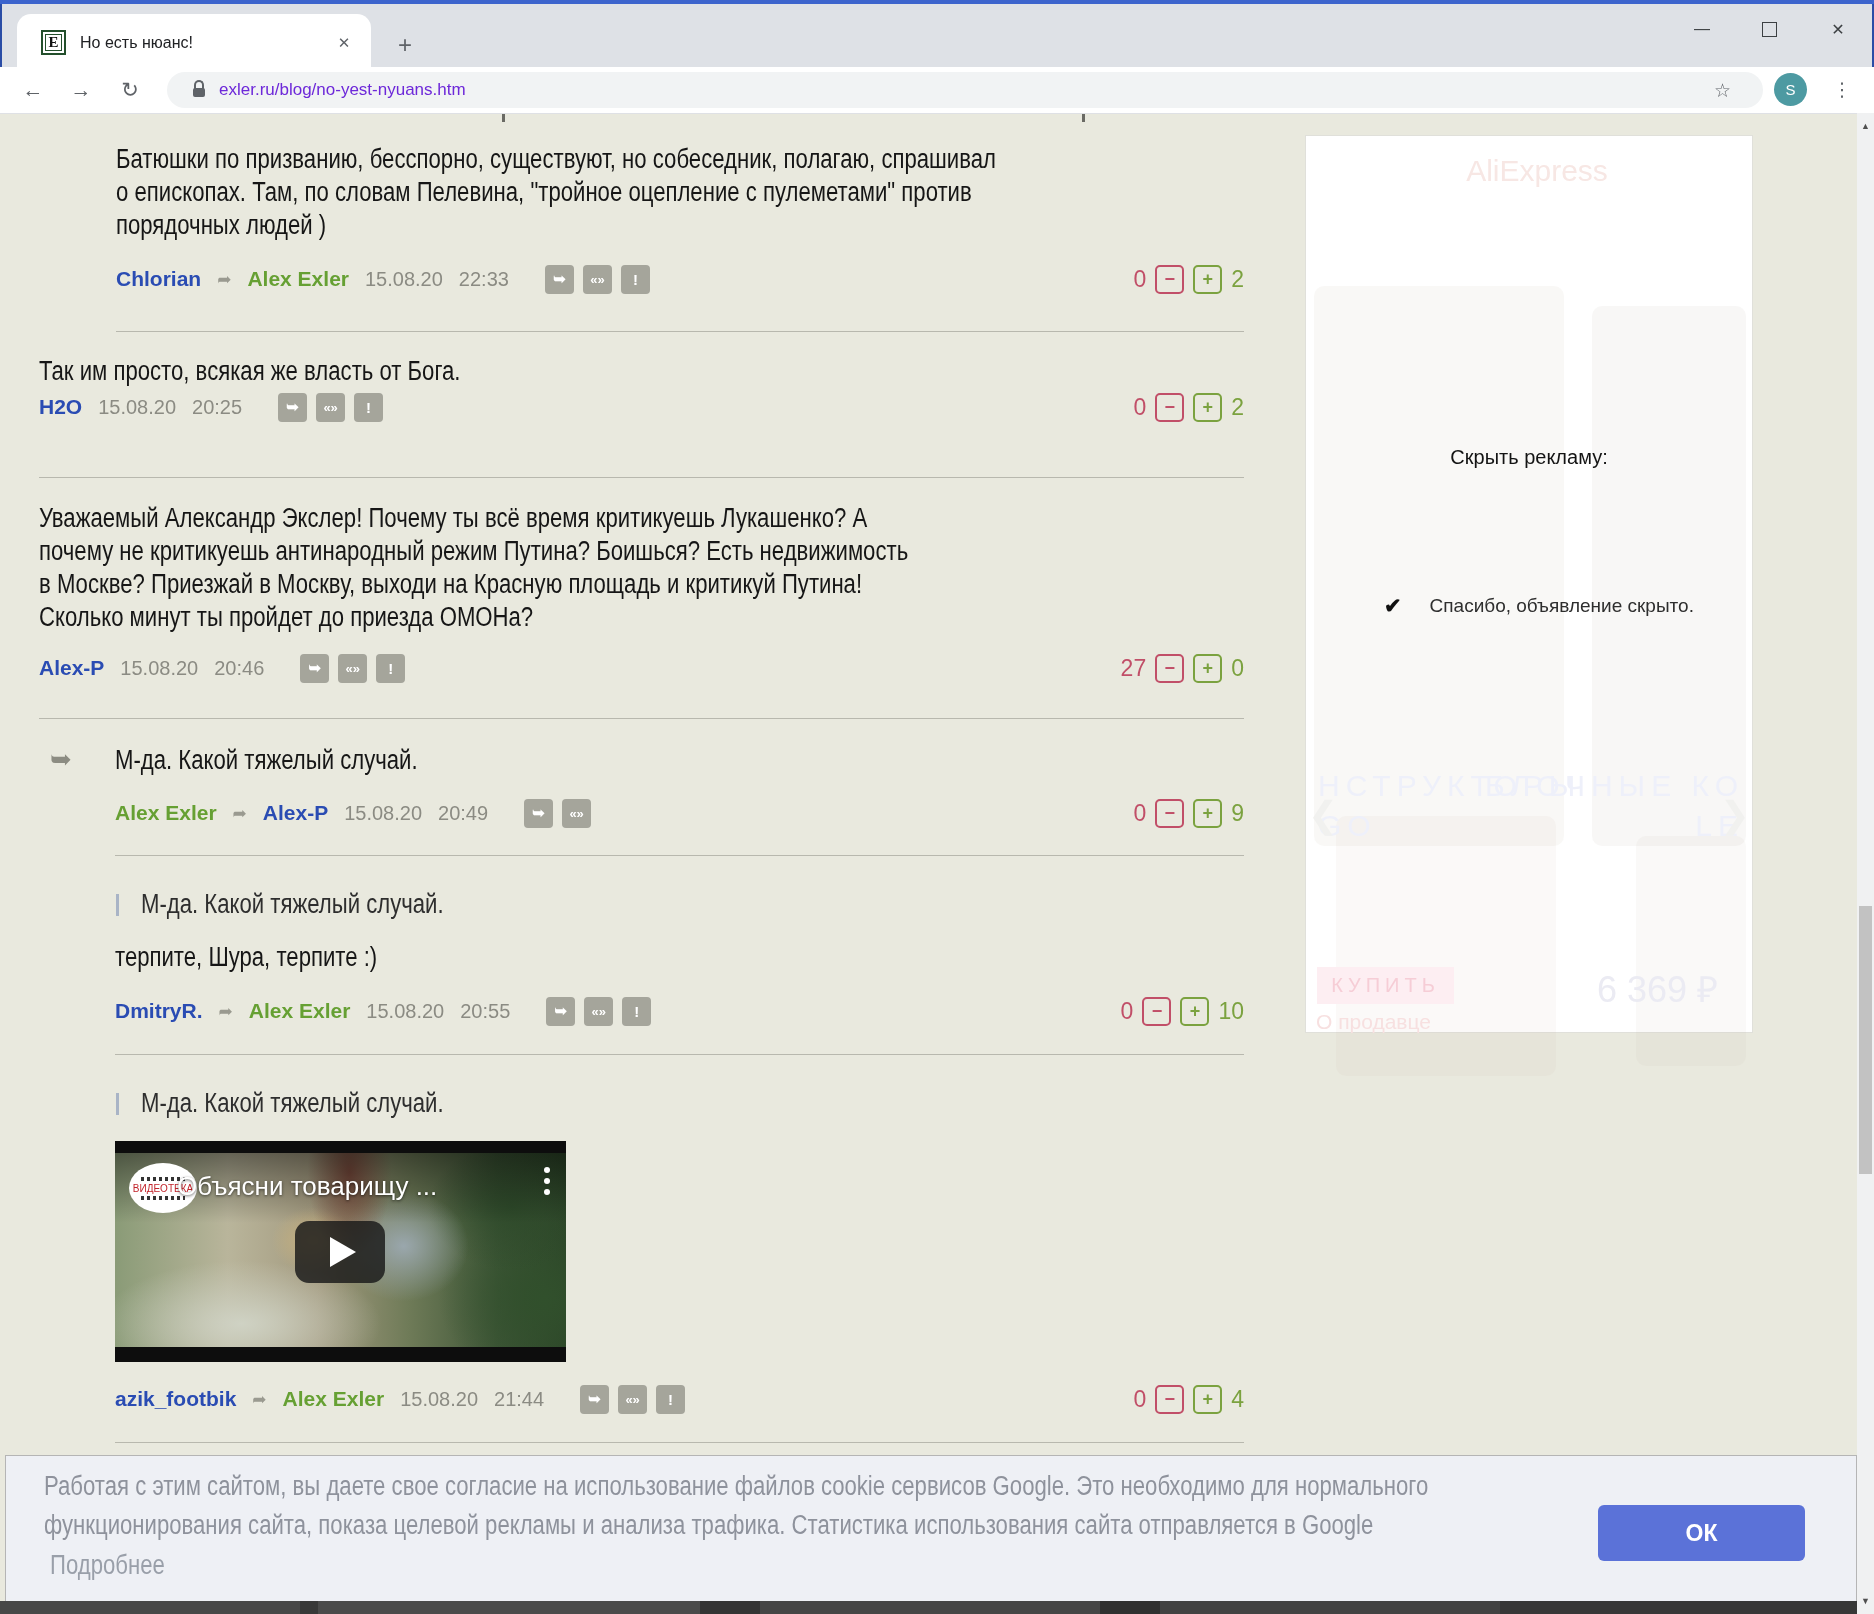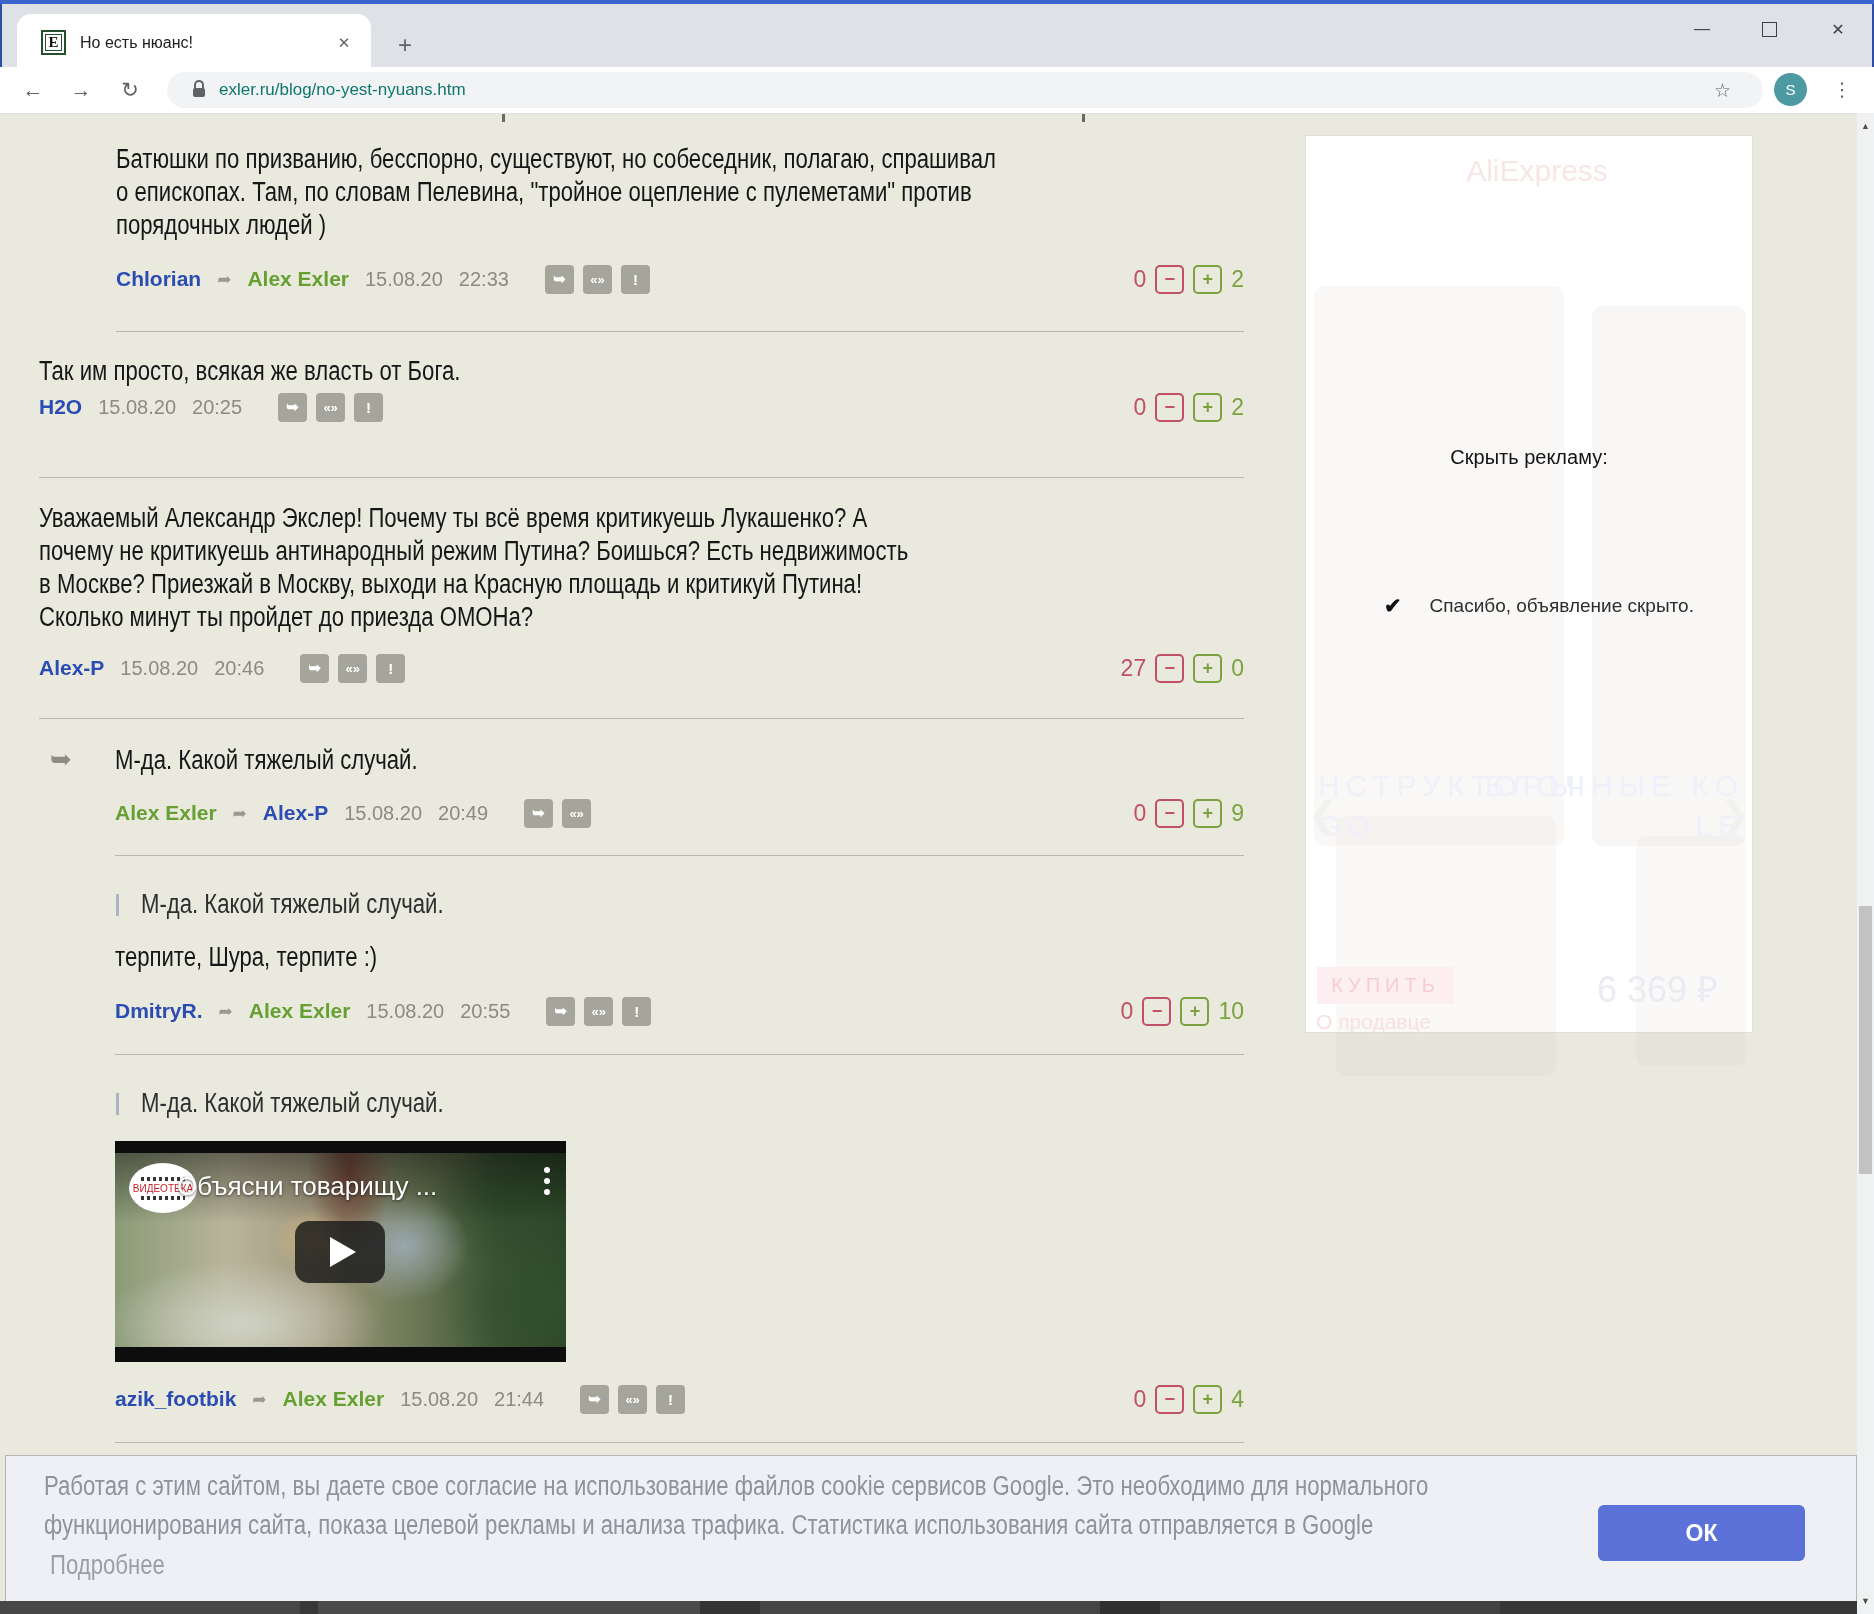--- a/index.html
+++ b/index.html
@@ -13,21 +13,21 @@
   .tabtitle{margin-left:14px;font-size:16px;color:#202124;white-space:nowrap;}
   .tabclose{position:absolute;right:16px;top:18px;width:22px;height:22px;color:#5f6368;font-size:15px;display:flex;align-items:center;justify-content:center;}
   .newtab{position:absolute;left:390px;top:26px;width:30px;height:30px;color:#5f6368;font-size:24px;display:flex;align-items:center;justify-content:center;}
   .wctl{position:absolute;top:12px;width:30px;height:26px;color:#3c4043;display:flex;align-items:center;justify-content:center;font-size:16px;}
   .maxbox{width:13px;height:13px;border:1.5px solid #3c4043;}
   .toolbar{position:absolute;left:0;top:67px;width:100%;height:46px;background:#fff;border-bottom:1px solid #dfe1e5;}
   .navbtn{position:absolute;top:8px;width:30px;height:30px;color:#5f6368;font-size:21px;display:flex;align-items:center;justify-content:center;}
   .pill{position:absolute;left:167px;top:5px;width:1596px;height:36px;border-radius:18px;background:#f1f3f4;display:flex;align-items:center;}
   .lock{width:12px;height:9px;background:#5f6368;border-radius:2px;position:relative;margin-left:26px;margin-top:4px;}
   .lock::before{content:"";position:absolute;width:6px;height:7px;border:2px solid #5f6368;border-bottom:none;border-radius:5px 5px 0 0;left:1px;top:-8px;}
-  .url{margin-left:14px;font-size:17px;color:#0f766e;}
+  .url{margin-left:14px;font-size:17px;color:#6d28d9;}
   .star{position:absolute;right:32px;top:7px;font-size:19px;color:#5f6368;}
   .avatar{position:absolute;left:1774px;top:6px;width:33px;height:33px;border-radius:50%;background:#4d9aa2;color:#fff;font-size:15px;display:flex;align-items:center;justify-content:center;}
   .menudots{position:absolute;left:1830px;top:7px;width:24px;height:30px;color:#5f6368;font-size:19px;display:flex;align-items:center;justify-content:center;}
   
   .ctext{position:absolute;font-size:27px;line-height:33px;color:#161616;width:1080px;transform:scaleX(0.82);transform-origin:0 0;}
   .divider{position:absolute;height:1px;background:#b8b8ae;}
   .meta{position:absolute;height:30px;display:flex;align-items:center;justify-content:space-between;gap:31px;}
   .mleft{display:flex;align-items:center;gap:16px;}
   .author{font-weight:bold;font-size:21px;}
   .blue{color:#2a4cb3;} .green{color:#66a033;}

